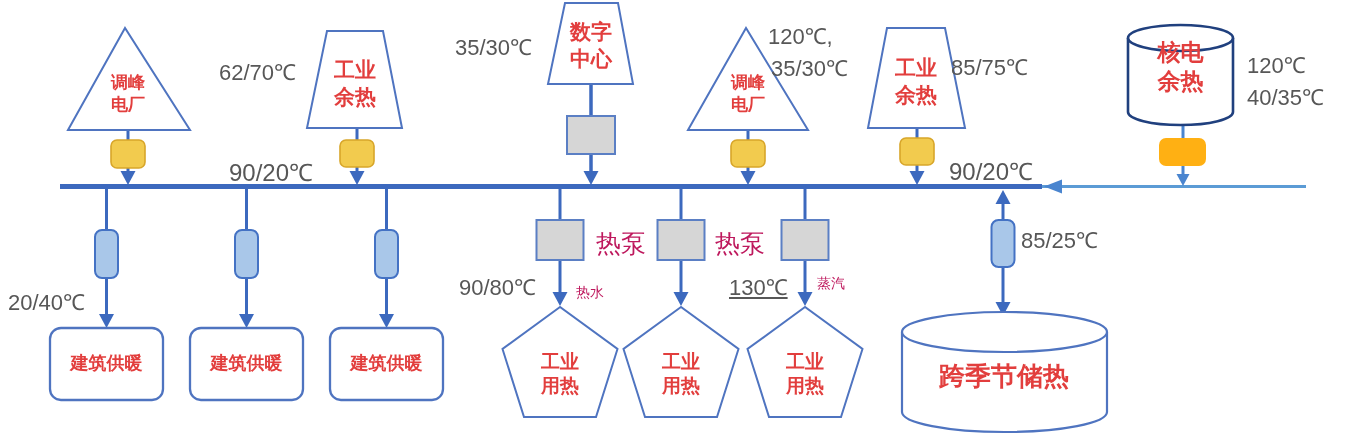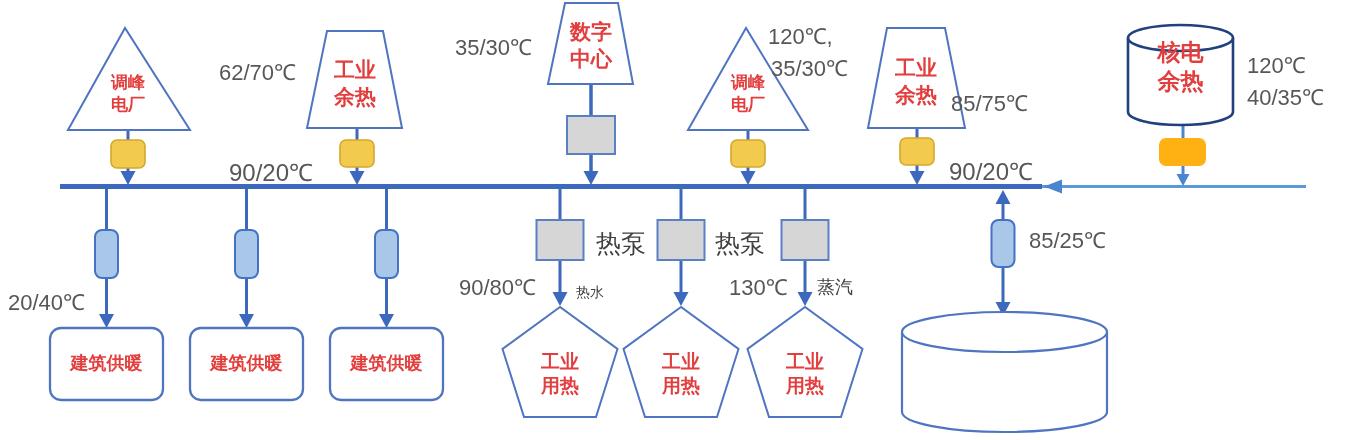--- a/index.html
+++ b/index.html
@@ -3,21 +3,21 @@
 <meta charset="utf-8">
 <style>
   html,body{margin:0;padding:0;background:#fff;}
   #stage{
     position:relative;width:1350px;height:440px;background:#ffffff;overflow:hidden;
     font-family:"Liberation Sans",sans-serif;
   }
   #diagram-svg{position:absolute;left:0;top:0;}
   .lbl{position:absolute;white-space:nowrap;color:#575757;font-size:22px;}
   .lbl.sm{font-size:24px;}
-  .dark{position:absolute;white-space:nowrap;color:#404040;font-family:Liberation Serif, serif;}
+  .dark{position:absolute;white-space:nowrap;color:#be185d;font-family:Liberation Serif, serif;}
   .node{position:absolute;color:#e23e3d;font-weight:bold;text-align:center;line-height:1.28;}
   .node span{display:block;}
 </style>
 </head>
 <body>
 
 <div id="stage">
 
   <svg id="diagram-svg" width="1350" height="440" viewBox="0 0 1350 440">
 
@@ -140,33 +140,34 @@
   </div>
   <div class="node" style="left:639px;top:350px;width:84px;font-size:19px;">
     <span>工业</span>
     <span>用热</span>
   </div>
   <div class="node" style="left:763px;top:350px;width:84px;font-size:19px;">
     <span>工业</span>
     <span>用热</span>
   </div>
 
+  <div class="node" style="left:914px;top:360px;width:180px;font-size:26px;">跨季节储热</div>
 
   <div class="lbl" style="left:219px;top:56px;">62/70℃</div>
   <div class="lbl sm" style="left:229px;top:155px;">90/20℃</div>
   <div class="lbl" style="left:455px;top:31px;">35/30℃</div>
   <div class="lbl" style="left:768px;top:20px;">120℃,</div>
   <div class="lbl" style="left:771px;top:52px;">35/30℃</div>
-  <div class="lbl" style="left:951px;top:51px;margin-top:36px;">85/75℃</div>
+  <div class="lbl" style="left:951px;top:51px;">85/75℃</div>
   <div class="lbl sm" style="left:949px;top:154px;">90/20℃</div>
   <div class="lbl" style="left:1247px;top:49px;">120℃</div>
   <div class="lbl" style="left:1247px;top:81px;">40/35℃</div>
   <div class="lbl" style="left:8px;top:286px;">20/40℃</div>
   <div class="lbl" style="left:459px;top:271px;">90/80℃</div>
-  <div class="lbl" style="left:729px;top:271px;">130℃</div>
-  <div class="lbl" style="left:1021px;top:224px;margin-left:8px;">85/25℃</div>
+  <div class="lbl" style="left:729px;top:271px;text-decoration:underline;">130℃</div>
+  <div class="lbl" style="left:1021px;top:224px;">85/25℃</div>
 
   <div class="dark" style="left:596px;top:227px;font-size:25px;">热泵</div>
   <div class="dark" style="left:715px;top:227px;font-size:25px;">热泵</div>
   <div class="dark" style="left:576px;top:284px;font-size:14px;">热水</div>
-  <div class="dark" style="left:817px;top:275px;font-size:18px;">蒸汽</div>
+  <div class="dark" style="left:817px;top:275px;font-size:14px;">蒸汽</div>
 
 </div>
 
 </body></html>

